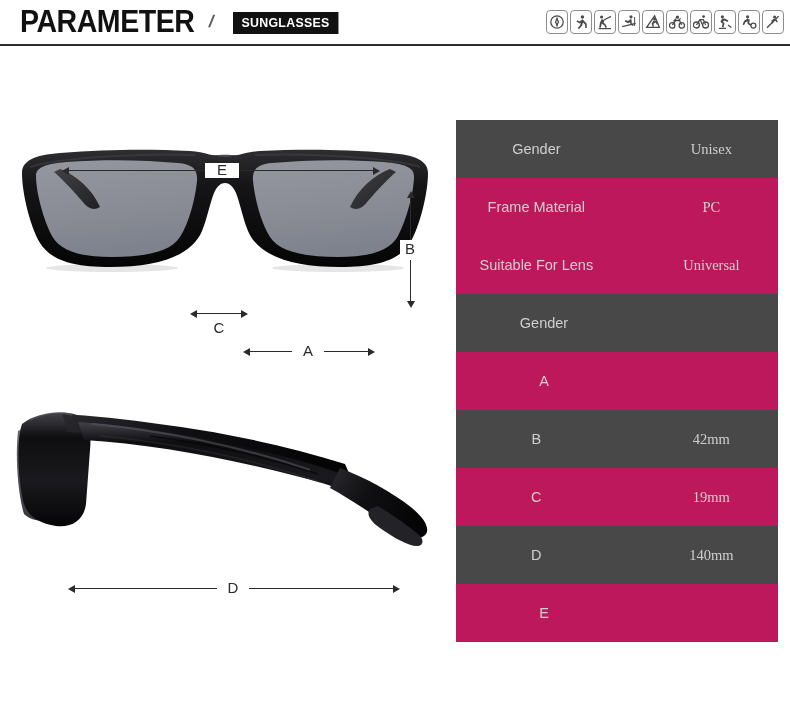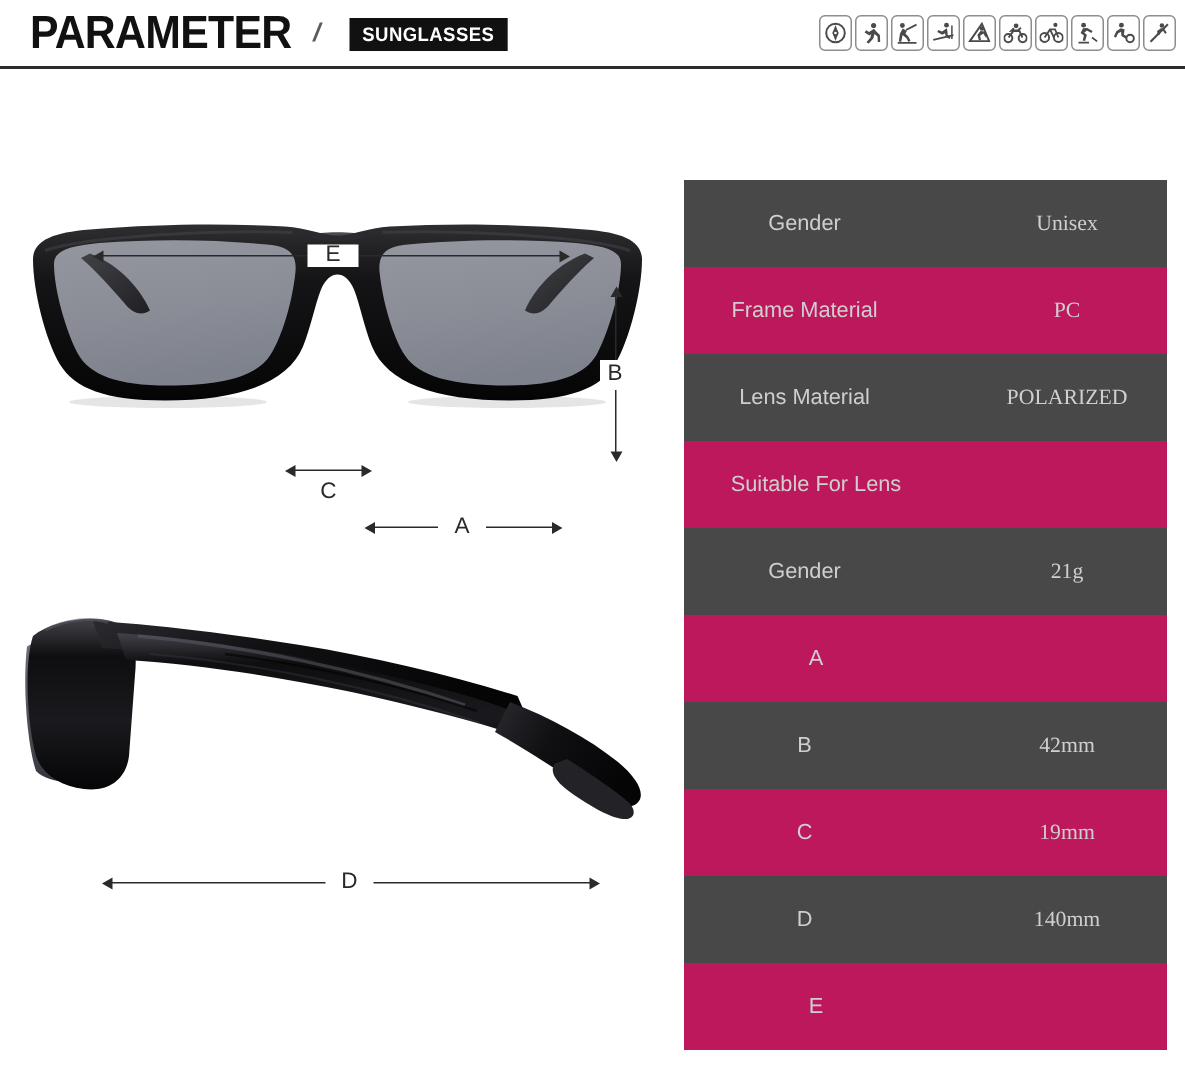--- a/index.html
+++ b/index.html
@@ -439,30 +439,26 @@
 
 <div id="spec-table">
   <div class="spec-row odd">
     <div class="spec-key">Gender</div>
     <div class="spec-val">Unisex</div>
   </div>
   <div class="spec-row even">
     <div class="spec-key">Frame Material</div>
     <div class="spec-val">PC</div>
   </div>
-  <div class="spec-row odd">
-    <div class="spec-key">Lens Material</div>
-    <div class="spec-val">POLARIZED</div>
-  </div>
   <div class="spec-row even">
     <div class="spec-key">Suitable For Lens</div>
+    <div class="spec-val">Universal</div>
   </div>
   <div class="spec-row odd">
     <div class="spec-key">Gender</div>
-    <div class="spec-val">21g</div>
   </div>
   <div class="spec-row even">
     <div class="spec-key">A</div>
   </div>
   <div class="spec-row odd">
     <div class="spec-key">B</div>
     <div class="spec-val">42mm</div>
   </div>
   <div class="spec-row even">
     <div class="spec-key">C</div>

